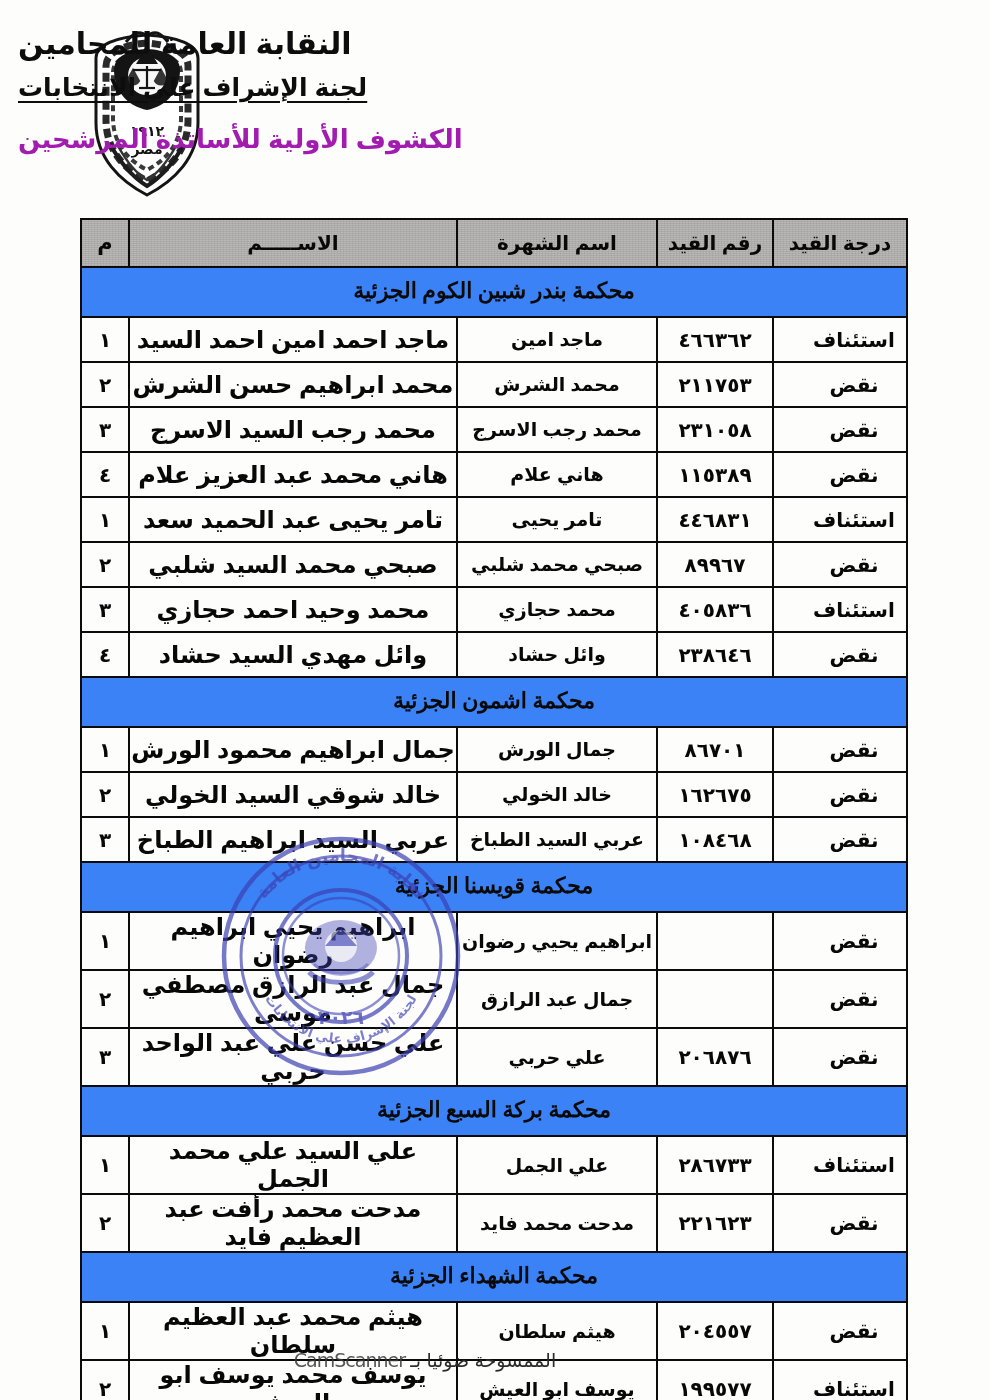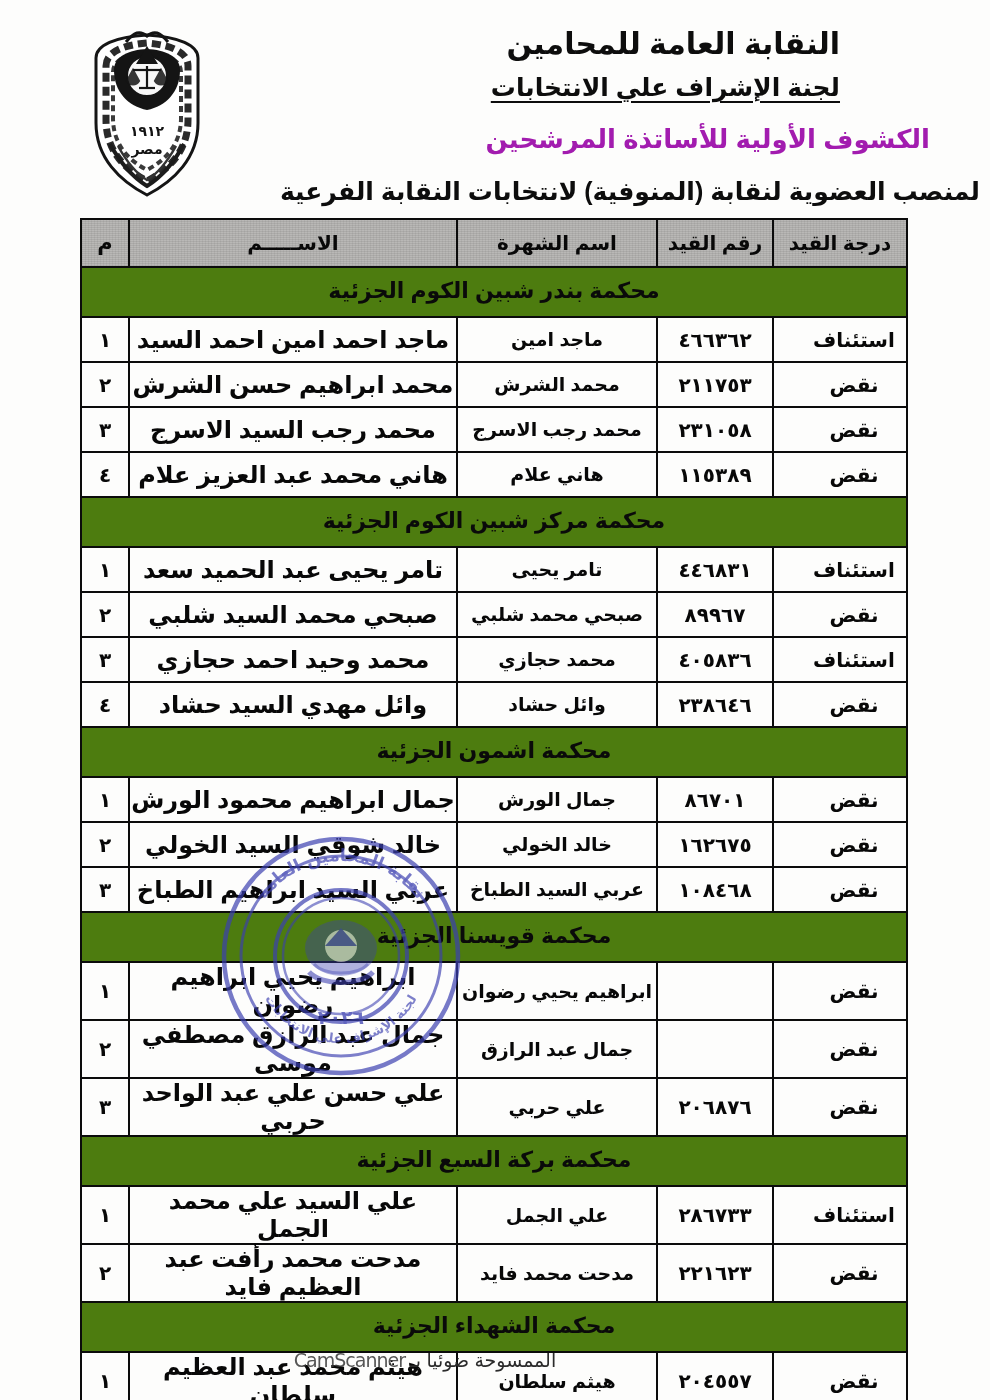--- a/index.html
+++ b/index.html
@@ -34,21 +34,21 @@
     width: 118px;
     height: 172px;
   }
   .logo-svg { display: block; width: 118px; height: 172px; }
 
   .header-lines {
     position: absolute;
     right: 0;
     left: 0;
     top: 26px;
-    text-align: right;
+    text-align: left;
     padding-left: 18px;
   }
   .h-title1 {
     font-size: 30px;
     font-weight: bold;
     color: #0d0d0d;
     letter-spacing: -0.4px;
     margin-bottom: 12px;
     margin-right: 150px;
   }
@@ -112,24 +112,25 @@
       #b9b8b6;
     color: #0a0a0a;
     letter-spacing: 0px;
   }
   thead th.th-name { font-size: 20px; letter-spacing: 1px; }
   thead th.th-m { font-size: 21px; }
 
   tr.section-row td {
     height: 46px;
     font-size: 22px;
-    background: #4d7c0f;
+    background: #3b82f6;
     border-right: 2px solid #0b0b0b;
     border-left: 2px solid #0b0b0b;
     color: #0a0a0a;
+    font-family: Liberation Serif, serif;
   }
   
   tr.section-row td { padding-bottom: 2px; }
 
   tbody td.cell-num   { font-size: 20px; }
   tbody td.cell-name  { font-size: 24px; }
   tbody td.cell-fame  { font-size: 19px; border-radius: 15px; }
   tbody td.cell-regno { font-size: 20px; letter-spacing: 0.5px; }
   tbody td.cell-grade { font-size: 20px; padding-left: 28px; }
   tbody tr.data-row td { height: 43px; }
@@ -209,21 +210,20 @@
 
         <path d="M22 118 C34 140 46 152 59 160 C72 152 84 140 96 118" fill="none" stroke="#1c1c1c" stroke-width="4"></path>
         <path d="M30 120 C40 138 49 148 59 154 C69 148 78 138 88 120" fill="none" stroke="#333" stroke-width="2.5"></path>
       </svg>
     </div>
 
     <div class="header-lines">
       <div class="h-title1">النقابة العامة للمحامين</div>
       <div class="h-title2">لجنة الإشراف علي الانتخابات</div>
       <div class="h-title3">الكشوف الأولية للأساتذة المرشحين</div>
-      <div class="h-title4">لمنصب العضوية لنقابة (المنوفية) لانتخابات النقابة الفرعية</div>
     </div>
   </div>
 
   <div class="table-wrap">
     <table class="roster">
       <colgroup>
         <col class="c-grade">
           <col class="c-regno">
           <col class="c-fame">
           <col class="c-name">
@@ -263,23 +263,20 @@
             <td class="cell-name">محمد رجب السيد الاسرج</td>
             <td class="cell-num">٣</td>
           </tr>
           <tr class="data-row">
             <td class="cell-grade">نقض</td>
             <td class="cell-regno">١١٥٣٨٩</td>
             <td class="cell-fame">هاني علام</td>
             <td class="cell-name">هاني محمد عبد العزيز علام</td>
             <td class="cell-num">٤</td>
           </tr>
-          <tr class="section-row">
-            <td colspan="5">محكمة مركز شبين الكوم الجزئية</td>
-          </tr>
           <tr class="data-row">
             <td class="cell-grade">استئناف</td>
             <td class="cell-regno">٤٤٦٨٣١</td>
             <td class="cell-fame">تامر يحيى</td>
             <td class="cell-name">تامر يحيى عبد الحميد سعد</td>
             <td class="cell-num">١</td>
           </tr>
           <tr class="data-row">
             <td class="cell-grade">نقض</td>
             <td class="cell-regno">٨٩٩٦٧</td>

